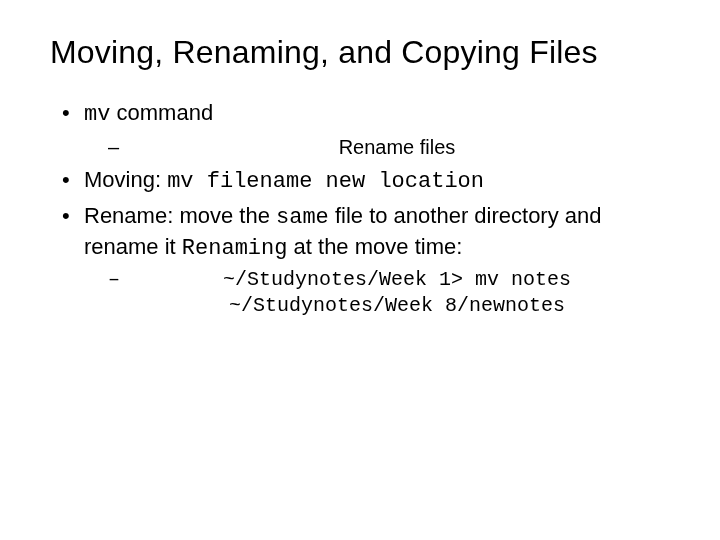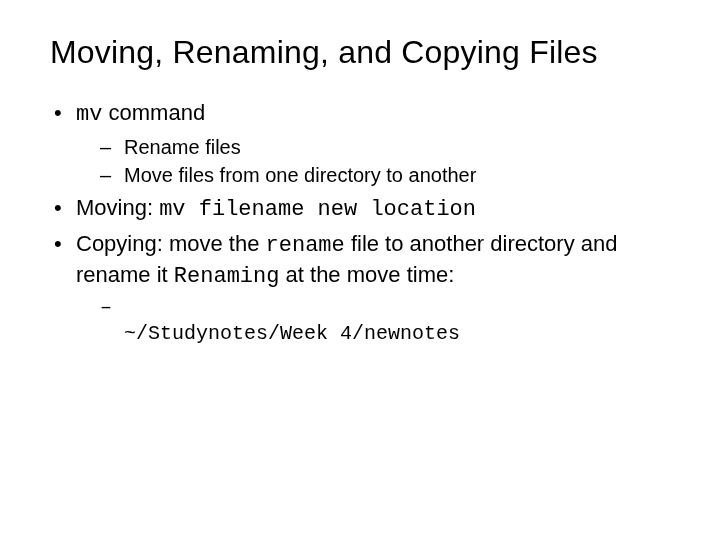--- a/index.html
+++ b/index.html
@@ -20,41 +20,42 @@
   }
   .title {
     font-size: 32px;
     font-weight: 400;
     margin: 4px 0 28px 0;
     letter-spacing: 0.2px;
   }
   ul.level1 {
     list-style: none;
     padding: 0;
-    margin: 0;
+    margin: 8px;
     font-size: 22px;
   }
   ul.level1 > li {
     position: relative;
     padding-left: 26px;
     margin-bottom: 6px;
     line-height: 1.3;
   }
   ul.level1 > li::before {
     content: "•";
     position: absolute;
     left: 4px;
     top: 0;
     font-size: 22px;
   }
   ul.level2 {
     list-style: none;
     padding: 0;
     margin: 4px 0 6px 0;
     font-size: 20px;
+    text-align: center;
   }
   ul.level2 > li {
     position: relative;
     padding-left: 48px;
     margin-bottom: 2px;
     line-height: 1.3;
   }
   ul.level2 > li::before {
     content: "–";
     position: absolute;
@@ -71,33 +72,32 @@
 <div class="slide">
 
   <h1 class="title">Moving, Renaming, and Copying Files</h1>
 
   <ul class="level1">
 
     <li>
       <span class="mono">mv</span><span> command</span>
       <ul class="level2">
         <li>Rename files</li>
-        <li>Move files from one directory to another</li>
       </ul>
     </li>
 
     <li>
       <span>Moving: </span><span class="mono">mv filename new location</span>
     </li>
 
     <li>
-      <span>Copying: move the </span><span class="mono">rename</span><span> file to another directory and rename it </span><span class="mono">Renaming</span><span> at the move time:</span>
+      <span>Rename: move the </span><span class="mono">same</span><span> file to another directory and rename it </span><span class="mono">Renaming</span><span> at the move time:</span>
       <ul class="level2">
         <li class="mono">
-          <br>
-          <span>~/Studynotes/Week 4/newnotes</span>
+          <span>~/Studynotes/Week 1&gt; mv notes</span><br>
+          <span>~/Studynotes/Week 8/newnotes</span>
         </li>
       </ul>
     </li>
 
   </ul>
 
 </div>
 
 </body></html>

